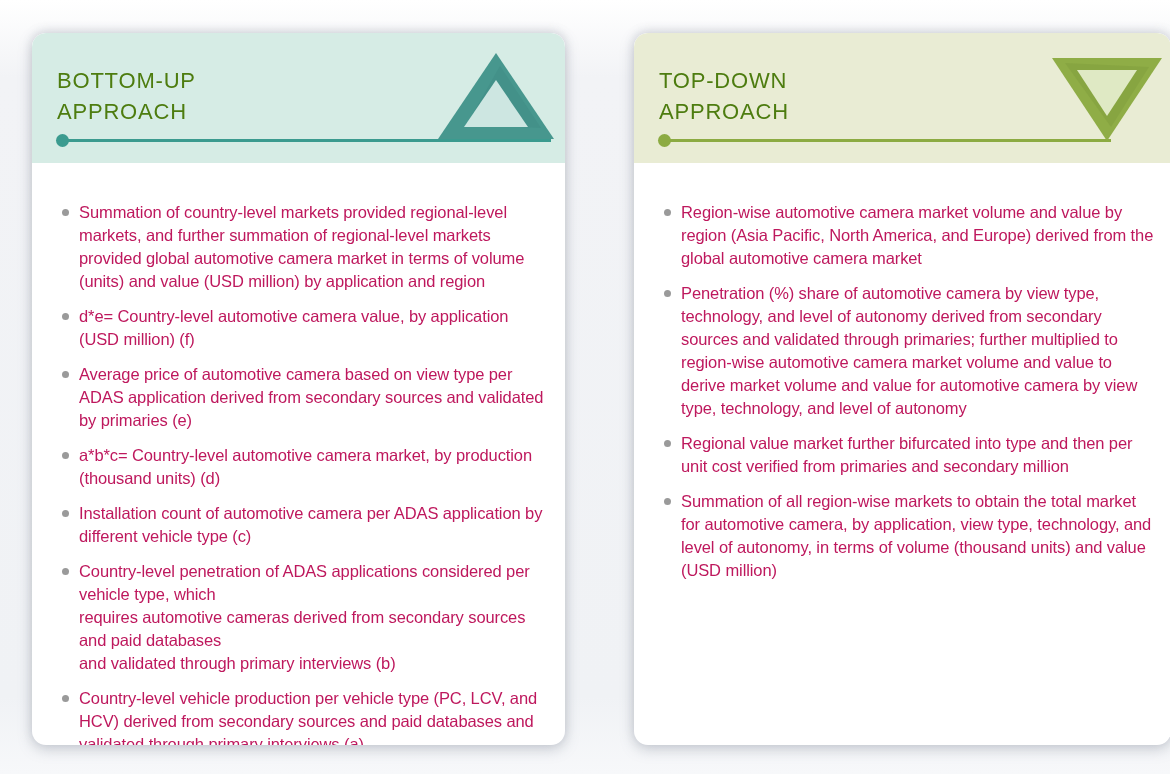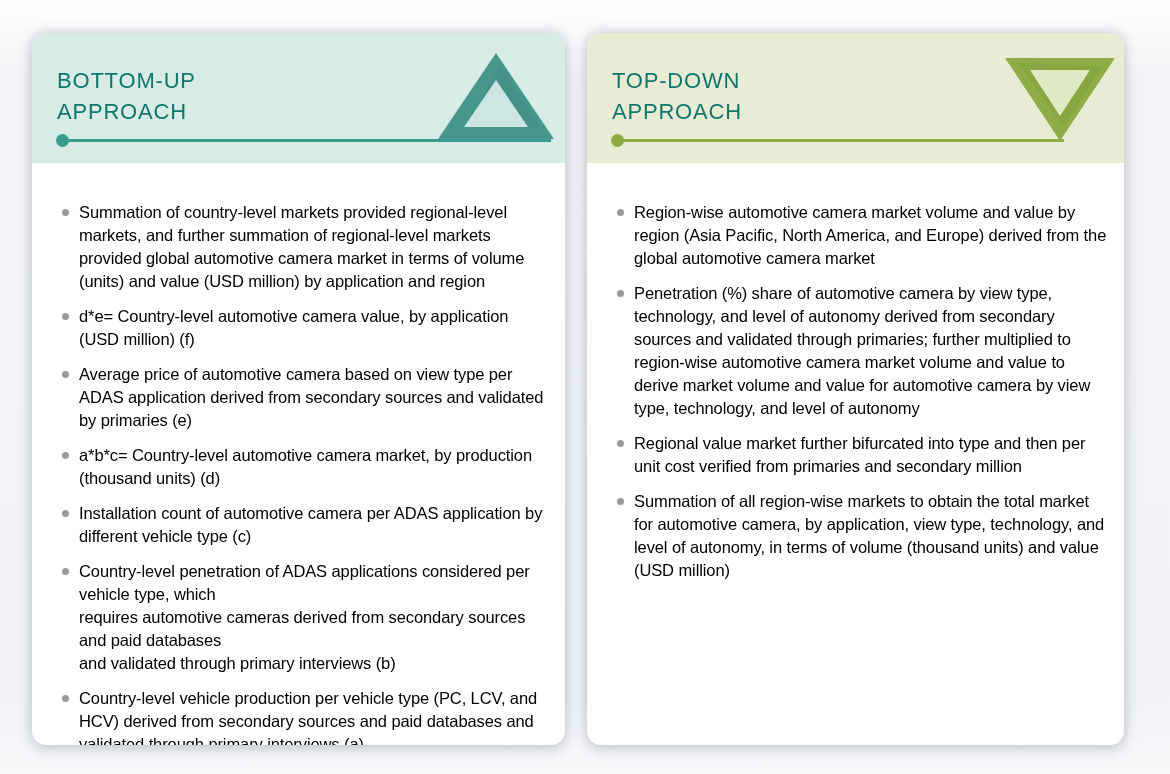--- a/index.html
+++ b/index.html
@@ -21,38 +21,38 @@
   .card {
     position: absolute;
     top: 33px;
     height: 712px;
     background: #ffffff;
     border-radius: 14px;
     box-shadow: 0 4px 14px rgba(120, 130, 145, 0.38), 0 -3px 10px rgba(120, 130, 145, 0.18);
     overflow: hidden;
   }
   .card--bottomup { left: 32px;  width: 533px; }
-  .card--topdown  { left: 587px; width: 537px; }
+  .card--topdown  { left: 634px; width: 537px; }
 
   .card-header {
     position: relative;
     height: 130px;
     border-radius: 14px 14px 0 0;
   }
   .card--bottomup .card-header { background: #d6ece5; }
   .card--topdown  .card-header { background: #e9ecd4; }
 
   .card-title {
     position: absolute;
     left: 25px;
     top: 32px;
     font-size: 22px;
     line-height: 31px;
     letter-spacing: 0.8px;
-    color: #0f766e;
+    color: #4d7c0f;
     font-weight: 400;
   }
 
   .accent-line {
     position: absolute;
     top: 106px;
     height: 3px;
     left: 30px;
     z-index: 1;
   }
@@ -92,21 +92,21 @@
     width: 7px;
     height: 7px;
     border-radius: 50%;
     background: #9a9a9a;
     margin-top: 8px;
     margin-right: 10px;
   }
   .point-text {
     font-size: 16.5px;
     line-height: 23px;
-    color: #000000;
+    color: #be185d;
     white-space: pre-line;
     letter-spacing: -0.1px;
   }
 </style>
 </head>
 <body>
 
 <div class="page">
 
   <div class="card card--bottomup">

